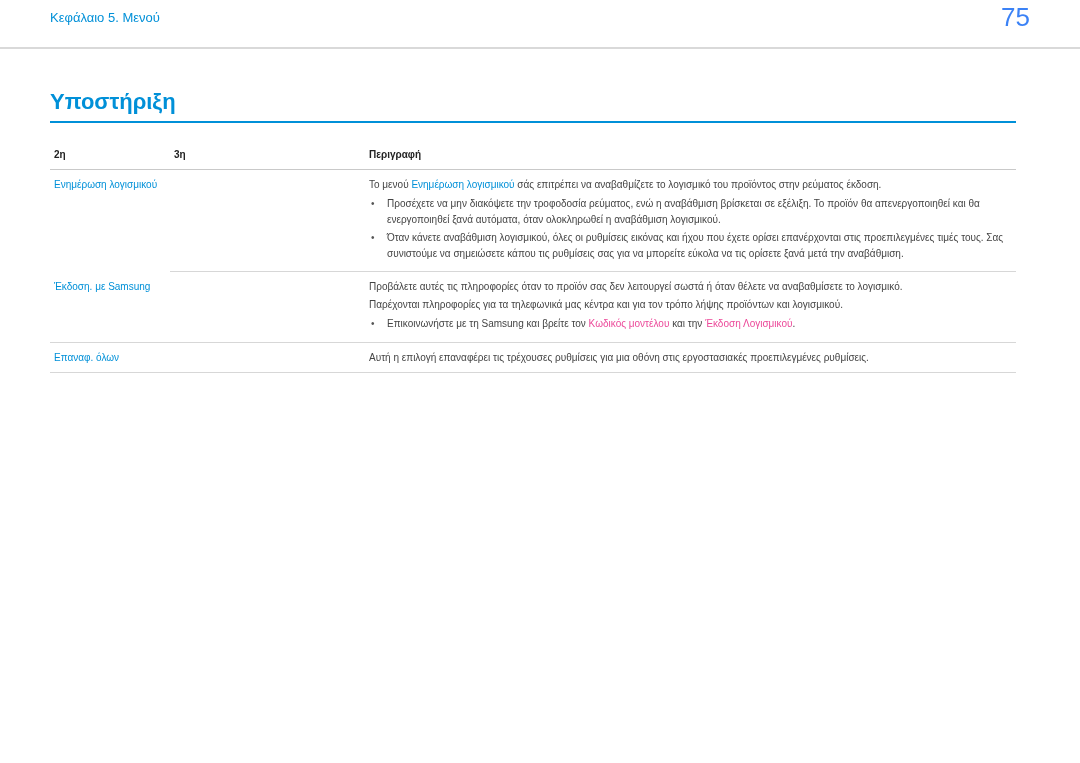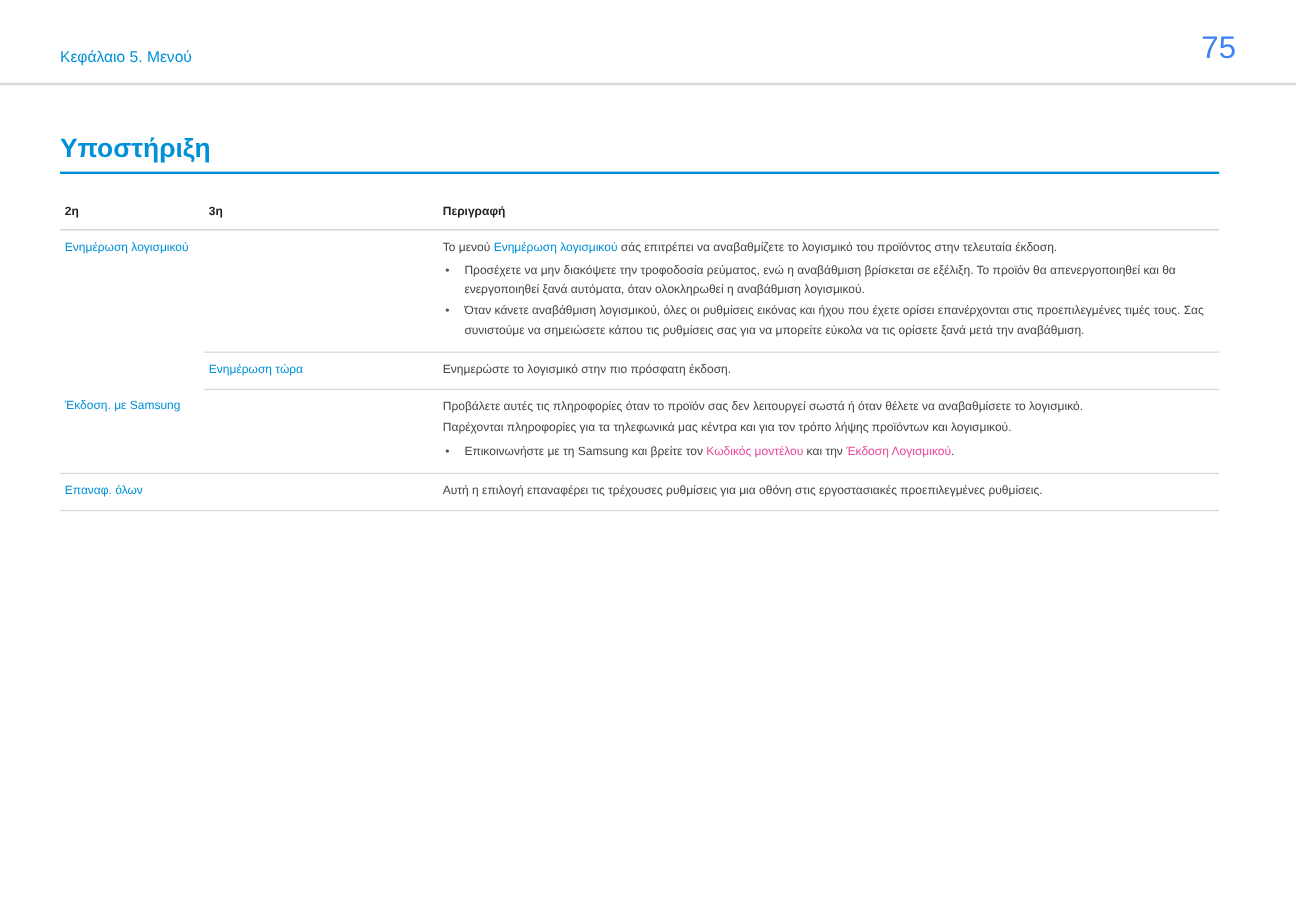--- a/index.html
+++ b/index.html
@@ -6,24 +6,24 @@
   body {
     font-family: Arial, "Helvetica Neue", Helvetica, sans-serif;
     background: #fff;
     width: 1080px;
     height: 763px;
     position: relative;
     color: #333;
   }
   .header-bar {
     border-bottom: 2px solid #d9d9d9;
-    padding: 24px 50px 14px 50px;
+    padding: 2px 50px 14px 50px;
     display: flex;
     justify-content: space-between;
-    align-items: flex-end;
+    align-items: center;
   }
   .chapter-label {
     color: #0090d8;
     font-size: 13px;
   }
   .page-number {
     color: #3b82f6;
     font-size: 26px;
     font-weight: 400;
   }
@@ -114,33 +114,28 @@
         <th>Περιγραφή</th>
       </tr>
     </thead>
     <tbody>
       <tr>
         <td class="blue" style="border-bottom:none;">Ενημέρωση λογισμικού</td>
         <td></td>
         <td>
           <div class="desc-block">
             <p>
-              <span>Το μενού </span><span class="blue">Ενημέρωση λογισμικού</span><span> σάς επιτρέπει να αναβαθμίζετε το λογισμικό του προϊόντος στην τελευταία έκδοση.</span>
+              <span>Το μενού </span><span class="blue">Ενημέρωση λογισμικού</span><span> σάς επιτρέπει να αναβαθμίζετε το λογισμικό του προϊόντος στην ρεύματος έκδοση.</span>
             </p>
             <ul class="bullets">
               <li>Προσέχετε να μην διακόψετε την τροφοδοσία ρεύματος, ενώ η αναβάθμιση βρίσκεται σε εξέλιξη. Το προϊόν θα απενεργοποιηθεί και θα ενεργοποιηθεί ξανά αυτόματα, όταν ολοκληρωθεί η αναβάθμιση λογισμικού.</li>
               <li>Όταν κάνετε αναβάθμιση λογισμικού, όλες οι ρυθμίσεις εικόνας και ήχου που έχετε ορίσει επανέρχονται στις προεπιλεγμένες τιμές τους. Σας συνιστούμε να σημειώσετε κάπου τις ρυθμίσεις σας για να μπορείτε εύκολα να τις ορίσετε ξανά μετά την αναβάθμιση.</li>
             </ul>
           </div>
         </td>
-      </tr>
-      <tr>
-        <td style="border-bottom:none;"></td>
-        <td class="blue">Ενημέρωση τώρα</td>
-        <td>Ενημερώστε το λογισμικό στην πιο πρόσφατη έκδοση.</td>
       </tr>
       <tr>
         <td class="blue">Έκδοση. με Samsung</td>
         <td></td>
         <td>
           <div class="desc-block">
             <p>Προβάλετε αυτές τις πληροφορίες όταν το προϊόν σας δεν λειτουργεί σωστά ή όταν θέλετε να αναβαθμίσετε το λογισμικό.</p>
             <p>Παρέχονται πληροφορίες για τα τηλεφωνικά μας κέντρα και για τον τρόπο λήψης προϊόντων και λογισμικού.</p>
             <ul class="bullets">
               <li>

